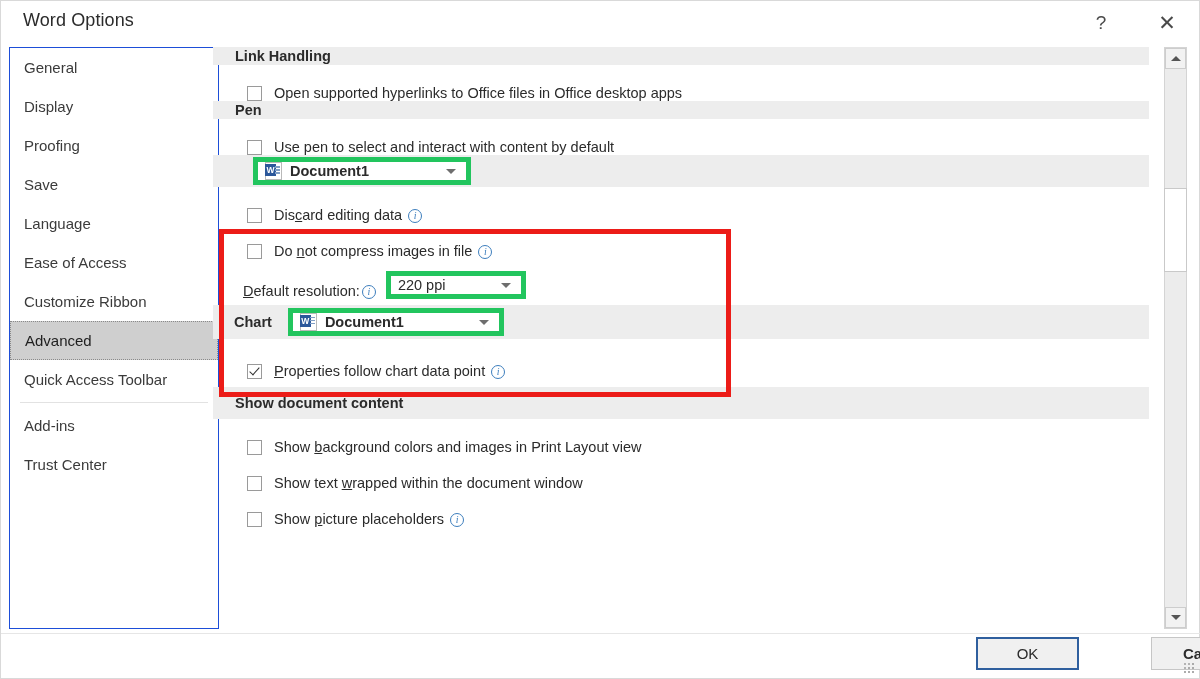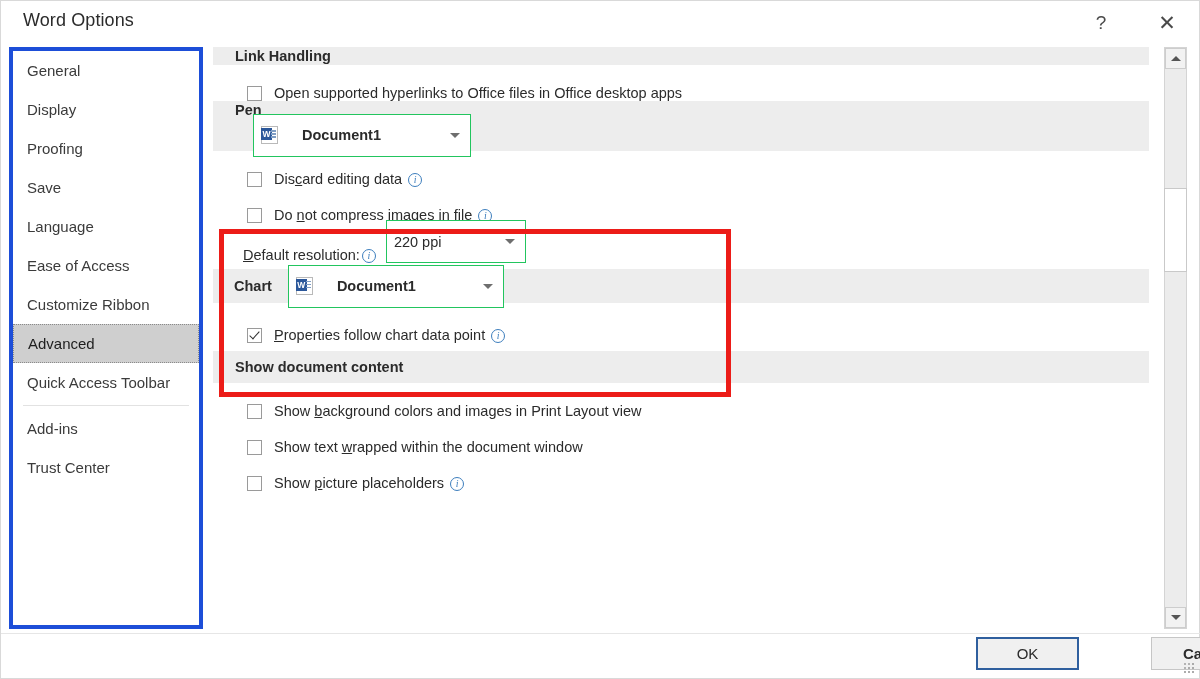--- a/index.html
+++ b/index.html
@@ -56,23 +56,23 @@
     cursor: default;
   }
   #help-button { left: 1078px; font-size: 19px; }
   #close-button { left: 1144px; font-size: 21px; font-weight: 300; }
 
   
   #sidebar {
     position: absolute;
     left: 8px;
     top: 46px;
-    width: 194px;
+    width: 210px;
     height: 582px;
-    border: 4px solid #1d4ed8;
+    border: 1px solid #1d4ed8;
     background: #ffffff;
     box-sizing: border-box;
     overflow: hidden;
   }
   .nav-item {
     height: 39px;
     line-height: 39px;
     padding-left: 14px;
     font-size: 15px;
     color: #3b3b3b;
@@ -169,27 +169,26 @@
     margin-left: 6px;
     vertical-align: 3px;
     box-sizing: border-box;
     flex: none;
   }
 
   
   .combo {
     display: inline-flex;
     align-items: center;
-    border: 1px solid #22c55e;
-    background: #ffffff;
-    height: 43px;
+    border: 5px solid #22c55e;
+    background: #ffffff;
+    height: 28px;
     box-sizing: border-box;
     position: relative;
     padding-left: 7px;
-    gap: 16px;
   }
   .combo .combo-text {
     font-size: 14.5px;
     color: #2b2b2b;
     white-space: nowrap;
   }
   .combo .caret {
     position: absolute;
     right: 10px;
     width: 0; height: 0;
@@ -398,20 +397,24 @@
       <div class="sect-head">
         <span class="sect-title">Link Handling</span>
       </div>
       <div class="opt-row">
         <span class="cbx"></span>
         <span class="lbl">Open supported hyperlinks to Office files in Office desktop apps</span>
       </div>
 
       <div class="sect-head">
         <span class="sect-title">Pen</span>
+      </div>
+      <div class="opt-row">
+        <span class="cbx"></span>
+        <span class="lbl">Use pen to select and interact with content by default</span>
       </div>
 
       <div class="sect-head" style="height:32px;line-height:32px;">
         <span class="combo combo-doc">
           <span class="word-icon"></span>
           <span class="combo-text">Document1</span>
           <span class="caret"></span>
         </span>
       </div>
       <div class="opt-row">

